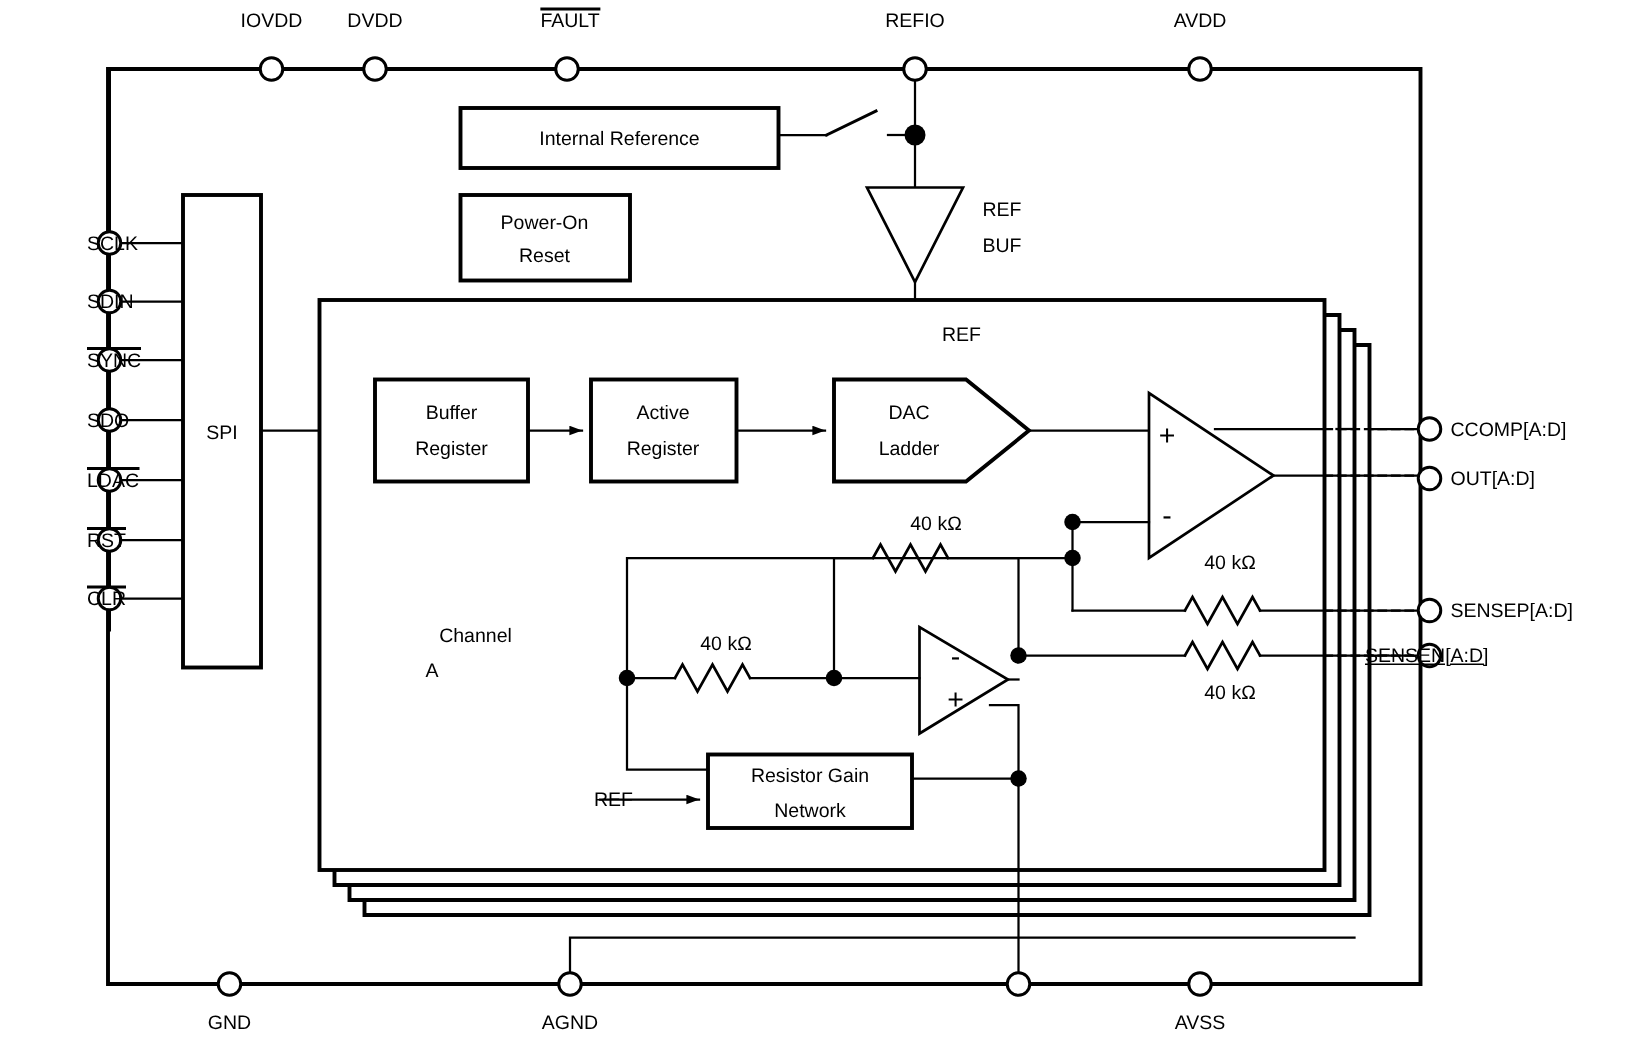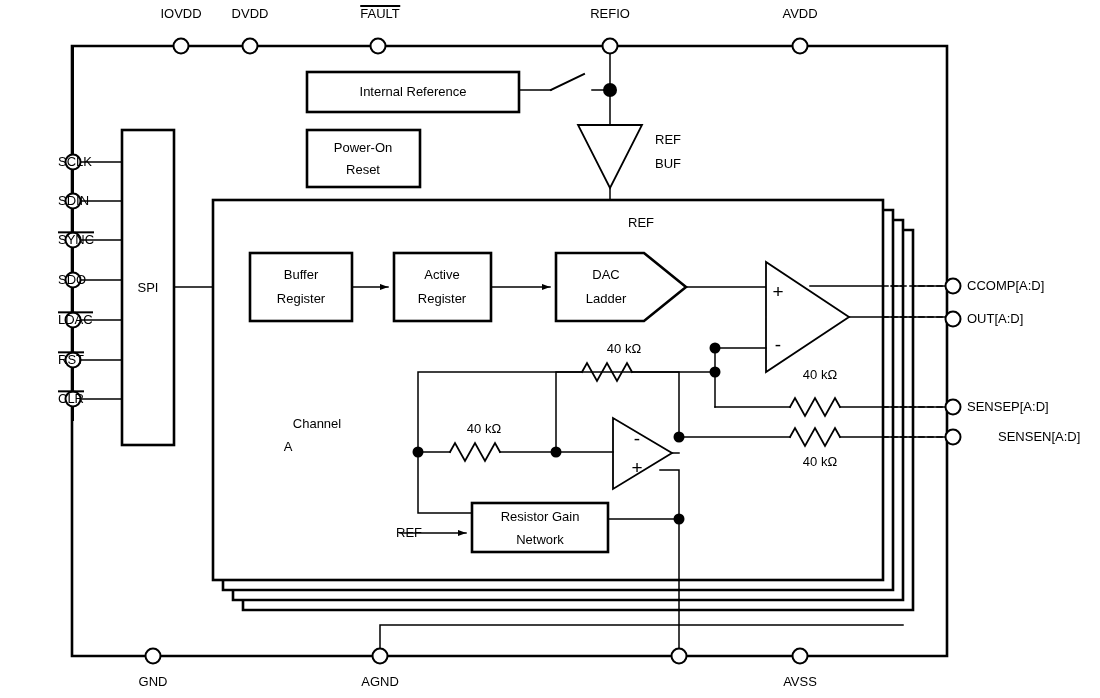--- a/index.html
+++ b/index.html
@@ -270,21 +270,21 @@
   <div class="lbl r vmid" style="left:58px;top:201px;">SDIN</div>
   <div class="lbl r vmid" style="left:58px;top:240px;"><span class="ovl">SYNC</span></div>
   <div class="lbl r vmid" style="left:58px;top:280px;">SDO</div>
   <div class="lbl r vmid" style="left:58px;top:320px;"><span class="ovl">LDAC</span></div>
   <div class="lbl r vmid" style="left:58px;top:360px;"><span class="ovl">RST</span></div>
   <div class="lbl r vmid" style="left:58px;top:399px;"><span class="ovl">CLR</span></div>
 
   <div class="lbl vmid" style="left:967px;top:286px;">CCOMP[A:D]</div>
   <div class="lbl vmid" style="left:967px;top:319px;">OUT[A:D]</div>
   <div class="lbl vmid" style="left:967px;top:407px;">SENSEP[A:D]</div>
-  <div class="lbl vmid" style="left:998px;top:437px;">SENSEN[A:D]</div>
+  <div class="lbl vmid" style="left:910px;top:437px;text-decoration:underline;">SENSEN[A:D]</div>
 
   <div class="lbl c" style="left:153px;top:674px;">GND</div>
   <div class="lbl c" style="left:380px;top:674px;">AGND</div>
   <div class="lbl c" style="left:679px;top:714px;text-decoration:underline;">REFGND</div>
   <div class="lbl c" style="left:800px;top:674px;">AVSS</div>
 
   <div class="lbl mid vert" style="left:148px;top:288px;">SPI</div>
 
   <div class="lbl mid" style="left:413px;top:92px;">Internal Reference</div>
 

